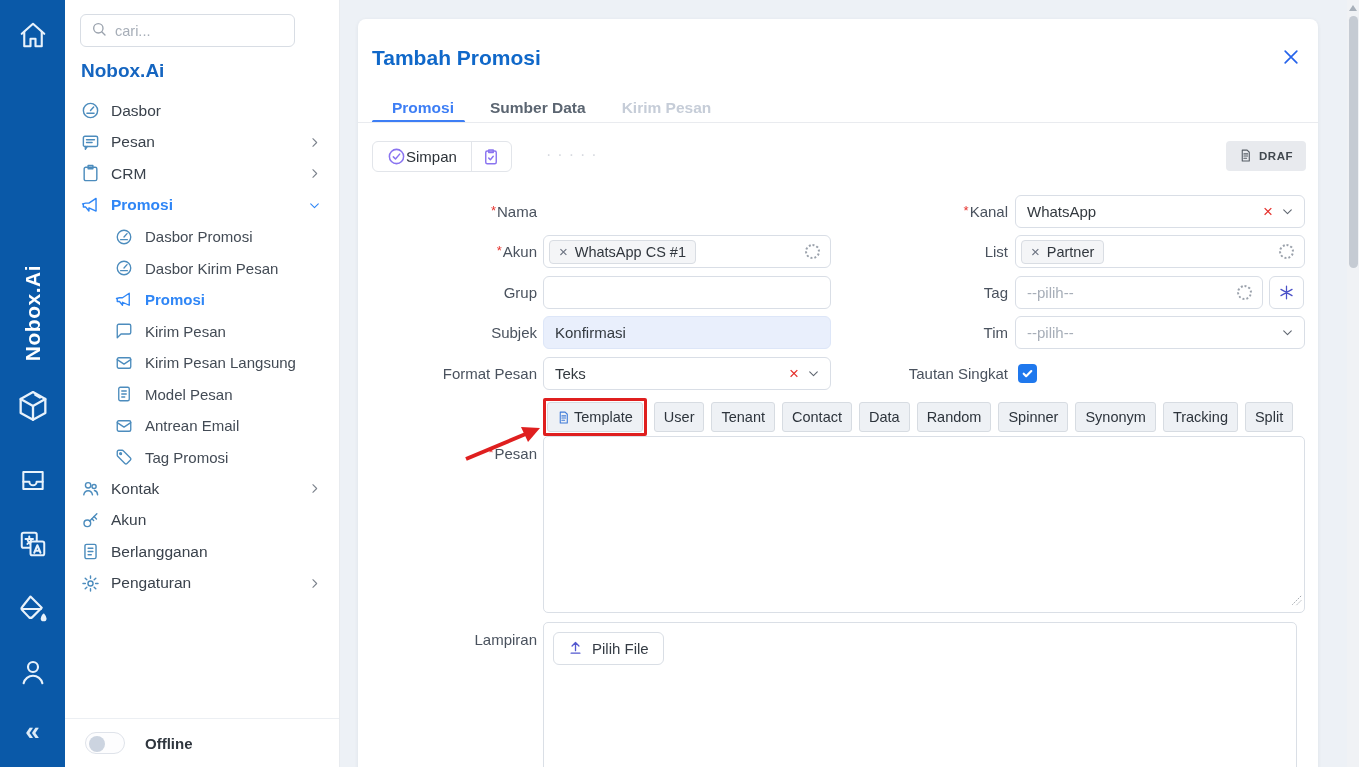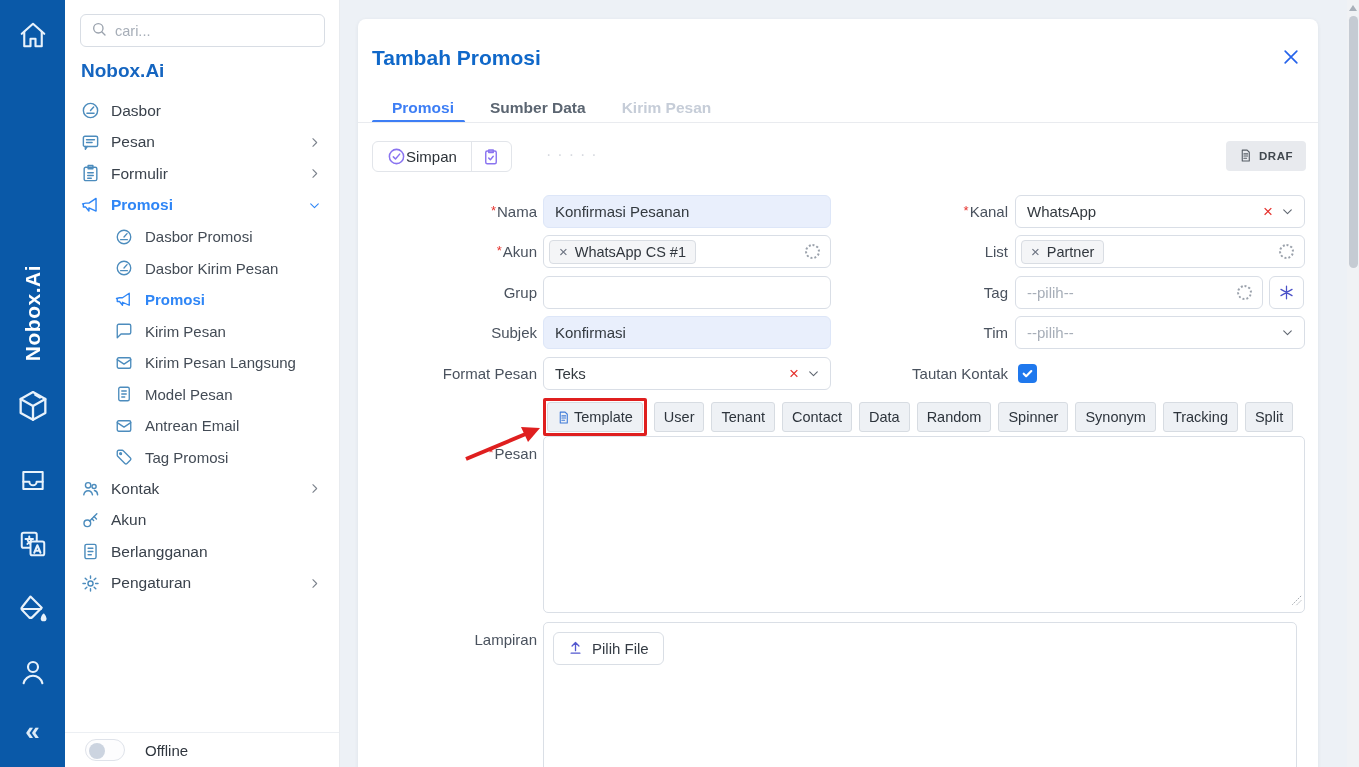--- a/index.html
+++ b/index.html
@@ -10,35 +10,35 @@
   
   .rail { position:absolute; left:0; top:0; width:65px; height:767px; background:#0a59a8; color:#eaf3fb; z-index:5; }
   .rail .ricon { position:absolute; left:50%; transform:translateX(-50%); display:flex; align-items:center; justify-content:center; color:#e8f2fb; }
   .rail svg { display:block; }
   .rail-brand { position:absolute; left:0; top:243px; width:65px; height:140px; display:flex; align-items:center; justify-content:center; }
   .rail-brand span { writing-mode:vertical-rl; transform:rotate(180deg); color:#ffffff; font-weight:bold; font-size:21px; letter-spacing:.5px; white-space:nowrap; }
   .collapse-glyph { font-size:26px; font-weight:bold; color:#dcebf7; line-height:1; }
 
   
   .sidebar { position:absolute; left:65px; top:0; width:275px; height:767px; background:#ffffff; border-right:1px solid #e8ebef; z-index:4; }
-  .search-wrap { position:absolute; left:15px; top:14px; width:245px; height:33px; border:1px solid #d8dde4; border-radius:6px; display:flex; align-items:center; padding:0 10px; gap:8px; color:#9aa2ad; background:#fff; }
+  .search-wrap { position:absolute; left:15px; top:14px; width:215px; height:33px; border:1px solid #d8dde4; border-radius:6px; display:flex; align-items:center; padding:0 10px; gap:8px; color:#9aa2ad; background:#fff; }
   .search-wrap input { border:none; outline:none; flex:1; font-size:14.5px; font-family:inherit; color:#3c434b; background:transparent; }
   .search-wrap input::placeholder { color:#a7aeb8; }
   .sb-brand { position:absolute; left:16px; top:60px; font-size:19px; font-weight:bold; color:#1565c0; }
   .nav { position:absolute; left:0; top:95px; width:275px; }
   .nav-item { height:31.5px; display:flex; align-items:center; padding:0 18px 0 16px; gap:11px; cursor:pointer; }
   .nav-item .nav-icon { width:19px; height:19px; color:#4c8cbd; flex:0 0 19px; display:flex; align-items:center; }
   .nav-item .nav-label { font-size:15.5px; color:#3a424c; flex:1; white-space:nowrap; }
   .nav-item.sub { padding-left:50px; }
   .nav-item.sub .nav-label { font-size:15px; color:#434b55; }
   .nav-item.active .nav-label { color:#2f86f6; font-weight:bold; }
   .nav-item.active .nav-icon { color:#2f86f6; }
   .nav-chev { width:14px; height:14px; color:#7b828c; display:flex; align-items:center; }
   .nav-item.active .nav-chev { color:#2f86f6; }
-  .offline-bar { position:absolute; left:0; bottom:0; width:274px; height:35px; border-top:1px solid #eceff3; display:flex; align-items:center; padding:0 20px; gap:20px; background:#fff; }
+  .offline-bar { position:absolute; left:0; bottom:0; width:274px; height:49px; border-top:1px solid #eceff3; display:flex; align-items:center; padding:0 20px; gap:20px; background:#fff;font-weight:bold; }
   .toggle { width:40px; height:22px; border:1px solid #dfe3ea; border-radius:11px; background:#fdfdfe; position:relative; }
   .toggle .knob { position:absolute; left:3px; top:2.5px; width:16px; height:16px; border-radius:50%; background:#ccd4e0; }
   .offline-label { font-size:15px; color:#2f363e; }
 
   
   .main { position:absolute; left:340px; top:0; width:1019px; height:767px; background:#edf1f6; }
   .card { position:absolute; left:18px; top:19px; width:960px; height:760px; background:#ffffff; border-radius:8px; box-shadow:0 1px 4px rgba(25,39,57,.07); }
   .panel-title { position:absolute; left:14px; top:27px; font-size:21px; font-weight:bold; color:#1068c9; }
   .close-btn { position:absolute; right:16px; top:27px; width:22px; height:22px; color:#2563eb; cursor:pointer; display:flex; align-items:center; justify-content:center; }
 
@@ -189,36 +189,35 @@
             </svg>
           </span>
         <span class="nav-label">Pesan</span>
         <span class="nav-chev">
             <svg width="13" height="13" viewBox="0 0 24 24" fill="none" stroke="currentColor" stroke-width="2" stroke-linecap="round" stroke-linejoin="round">
               <path d="M9 5l7 7-7 7"></path>
             </svg>
           </span>
       </div>
 
-
       <div class="nav-item">
         <span class="nav-icon">
             <svg width="19" height="19" viewBox="0 0 24 24" fill="none" stroke="currentColor" stroke-width="1.8" stroke-linecap="round" stroke-linejoin="round">
               <rect x="4" y="4" width="16" height="17" rx="2"></rect>
               <path d="M9 2h6v4H9z"></path>
-              <path d="M8.5 11h7M8.5 14.5h7M8.5 18h4.5"></path>
-            </svg>
-          </span>
-        <span class="nav-label">Formulir</span>
+            </svg>
+          </span>
+        <span class="nav-label">CRM</span>
         <span class="nav-chev">
             <svg width="13" height="13" viewBox="0 0 24 24" fill="none" stroke="currentColor" stroke-width="2" stroke-linecap="round" stroke-linejoin="round">
               <path d="M9 5l7 7-7 7"></path>
             </svg>
           </span>
       </div>
+
 
       <div class="nav-item active">
         <span class="nav-icon">
             <svg width="19" height="19" viewBox="0 0 24 24" fill="none" stroke="currentColor" stroke-width="1.8" stroke-linecap="round" stroke-linejoin="round">
               <path d="M3 10v4h3l4 5v-4l9 4V3l-9 6H6l-4 1z"></path>
             </svg>
           </span>
         <span class="nav-label">Promosi</span>
         <span class="nav-chev">
             <svg width="13" height="13" viewBox="0 0 24 24" fill="none" stroke="currentColor" stroke-width="2" stroke-linecap="round" stroke-linejoin="round">
@@ -414,23 +413,20 @@
         <span>
           <svg width="13" height="13" viewBox="0 0 24 24" fill="none" stroke="currentColor" stroke-width="2" stroke-linecap="round" stroke-linejoin="round">
               <path d="M6 2h9l4 4v16H6z"></path>
               <path d="M9 9h7M9 13h7M9 17h5"></path>
             </svg>
         </span>
         <span>DRAF</span>
       </div>
 
       <div class="f-label" style="right:781px; top:184px;"><span class="req">*</span><span>Nama</span></div>
-      <div class="f-input fill" style="left:185px; top:176px; width:288px;">
-        <input type="text" value="Konfirmasi Pesanan" style="">
-      </div>
       <div class="f-label" style="right:310px; top:184px;"><span class="req">*</span><span>Kanal</span></div>
       <div class="f-input outl" style="left:657px; top:176px; width:290px;">
         <span class="sel-value">WhatsApp</span>
         <span class="sel-right">
           <span class="clear-x">×</span>
           <span class="sel-chev">
               <svg width="13" height="13" viewBox="0 0 24 24" fill="none" stroke="currentColor" stroke-width="2" stroke-linecap="round" stroke-linejoin="round">
                 <path d="M5 9l7 7 7-7"></path>
               </svg>
             </span>
@@ -490,21 +486,21 @@
         <span class="sel-value">Teks</span>
         <span class="sel-right">
           <span class="clear-x">×</span>
           <span class="sel-chev">
               <svg width="13" height="13" viewBox="0 0 24 24" fill="none" stroke="currentColor" stroke-width="2" stroke-linecap="round" stroke-linejoin="round">
                 <path d="M5 9l7 7 7-7"></path>
               </svg>
             </span>
         </span>
       </div>
-      <div class="f-label" style="right:310px; top:346px;"><span>Tautan Kontak</span></div>
+      <div class="f-label" style="right:310px; top:346px;"><span>Tautan Singkat</span></div>
       <div class="checkbox" style="left:660px; top:345px;">
         <svg width="13" height="13" viewBox="0 0 24 24" fill="none" stroke="#ffffff" stroke-width="4" stroke-linecap="round" stroke-linejoin="round">
             <path d="M5 12.5l4.5 4.5L19 7.5"></path>
           </svg>
       </div>
 
       <div class="insert-row">
         <span class="red-frame">
           <div class="ins-btn">
             <svg width="13" height="13" viewBox="0 0 24 24" fill="none" stroke="currentColor" stroke-width="2" stroke-linecap="round" stroke-linejoin="round">

